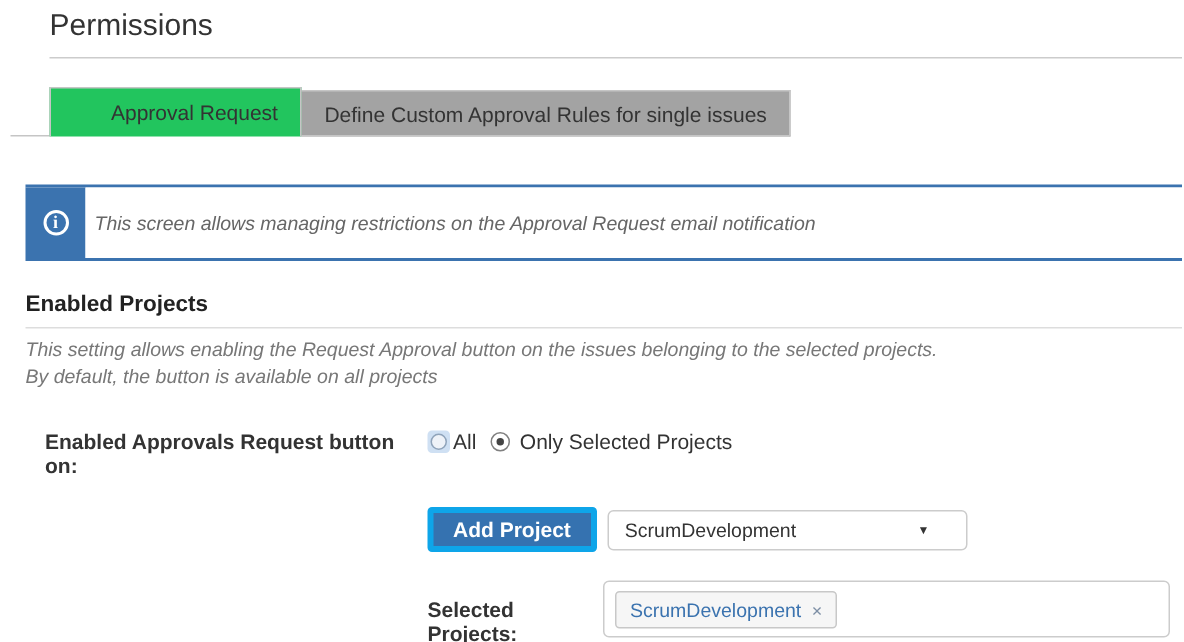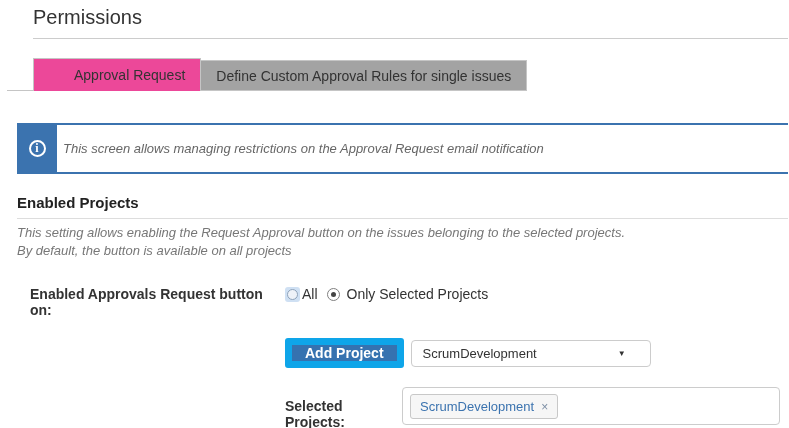--- a/index.html
+++ b/index.html
@@ -32,21 +32,21 @@
     width:26px; margin-left:7px; height:33px;
     border-bottom:1px solid #c5c5c5;
   }
   .tab {
     font-size:14px; color:#333;
     padding:8px 15px 8px 15px;
     cursor:pointer;
     white-space:nowrap;
   }
   .tab.active {
-    background:#ec4899;
+    background:#22c55e;
     border:1px solid #c5c5c5;
     border-bottom:none;
     height:33px;
     padding-left:40px;
   }
   .tab.inactive {
     background:#a3a3a3;
     border:1px solid #c5c5c5;
     border-left:none;
     height:31px;
@@ -122,21 +122,21 @@
     margin:1px 7px 1px 1px;
   }
   .radio-dot { width:5px; height:5px; border-radius:50%; background:#444; }
   
   .add-row {
     margin:20px 0 0 285px;
     display:flex; align-items:center;
   }
   .btn-primary {
     background:#3572b0; color:#fff;
-    border:7px solid #0ea5e9; border-radius:3px;
+    border:4px solid #0ea5e9; border-radius:3px;
     font-family:"Liberation Sans", sans-serif;
     font-size:14px; font-weight:bold;
     height:30px; padding:0 13px;
     cursor:pointer;
   }
   .select-box {
     margin-left:7px;
     width:240px; height:27px;
     border:1px solid #ccc; border-radius:4px;
     background:#fff;

